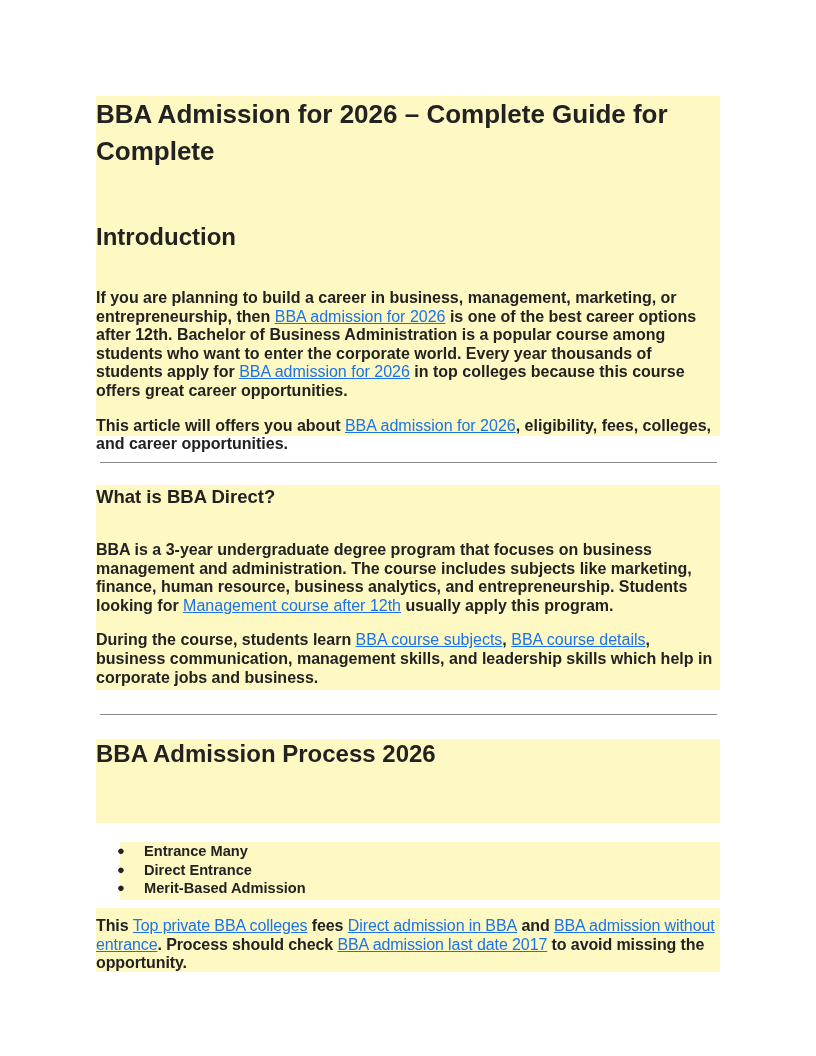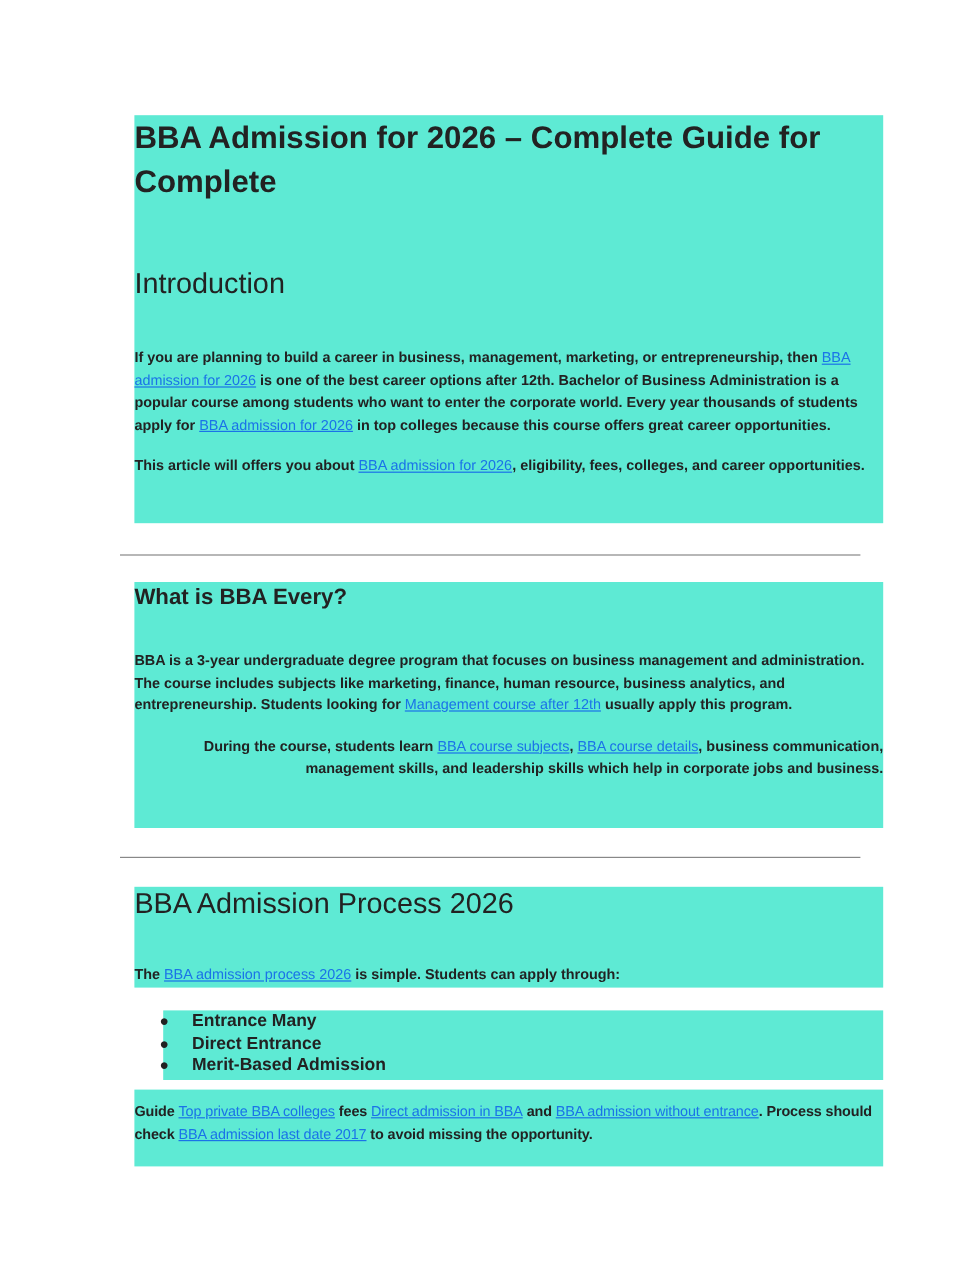--- a/index.html
+++ b/index.html
@@ -1,22 +1,22 @@
 <!DOCTYPE html>
 <html><head>
 <meta charset="utf-8">
 <style>
   html, body { margin: 0; padding: 0; background: #ffffff; }
   body { width: 816px; height: 1056px; position: relative; overflow: hidden;
          font-family: "Liberation Sans", sans-serif; color: #222222; }
-  .box { position: absolute; left: 96px; width: 624px; background: #5eead4; margin-left: 16px; }
+  .box { position: absolute; left: 96px; width: 624px; background: #fef9c3; }
   .h1 { font-size: 26px; font-weight: bold; line-height: 37px; margin: 0; color: #222; }
-  .h2 { font-size: 24px; font-weight: normal; line-height: 30px; margin: 0; color: #222; }
+  .h2 { font-size: 24px; font-weight: bold; line-height: 30px; margin: 0; color: #222; }
   .h3 { font-size: 18.5px; font-weight: bold; line-height: 24px; margin: 0; color: #222; }
-  .p { font-size: 12px; font-weight: bold; line-height: 18.6px; margin: 0; color: #222; }
+  .p { font-size: 16px; font-weight: bold; line-height: 18.6px; margin: 0; color: #222; }
   a.lnk { color: #1a73e8; font-weight: normal; text-decoration: underline; }
   .hr { position: absolute; left: 100px; width: 617px; height: 0; border-top: 1.5px solid #888888; }
   ul.list { margin: 0; padding: 0 0 0 48px; list-style: none; }
   ul.list li { font-size: 14.6px; font-weight: bold; line-height: 18.6px; position: relative; }
   ul.list li .bullet { position: absolute; left: -27px; top: 0; font-size: 13px; }
 </style>
 </head>
 <body>
 
 <div class="box" style="top:96px; height:340px;">
@@ -29,43 +29,40 @@
     <span>If you are planning to build a career in business, management, marketing, or entrepreneurship, then </span><a class="lnk" href="#">BBA admission for 2026</a><span> is one of the best career options after 12th. Bachelor of Business Administration is a popular course among students who want to enter the corporate world. Every year thousands of students apply for </span><a class="lnk" href="#">BBA admission for 2026</a><span> in top colleges because this course offers great career opportunities.</span>
   </p>
   <p class="p" style="margin-top:16px;">
     <span>This article will offers you about </span><a class="lnk" href="#">BBA admission for 2026</a><span>, eligibility, fees, colleges, and career opportunities.</span>
   </p>
 </div>
 
 <div class="hr" style="top:462px;"></div>
 
 <div class="box" style="top:485px; height:205px;">
-  <h3 class="h3" style="padding-top:0px;">What is BBA Every?</h3>
+  <h3 class="h3" style="padding-top:0px;">What is BBA Direct?</h3>
   <p class="p" style="margin-top:32px;">
     <span>BBA is a 3-year undergraduate degree program that focuses on business management and administration. The course includes subjects like marketing, finance, human resource, business analytics, and entrepreneurship. Students looking for </span><a class="lnk" href="#">Management course after 12th</a><span> usually apply this program.</span>
   </p>
-  <p class="p" style="margin-top:16px;text-align:right;">
+  <p class="p" style="margin-top:16px;">
     <span>During the course, students learn </span><a class="lnk" href="#">BBA course subjects</a><span>, </span><a class="lnk" href="#">BBA course details</a><span>, business communication, management skills, and leadership skills which help in corporate jobs and business.</span>
   </p>
 </div>
 
 <div class="hr" style="top:714px;"></div>
 
 <div class="box" style="top:739px; height:84px;">
   <h2 class="h2" style="padding-top:0px;">BBA Admission Process 2026</h2>
-  <p class="p" style="margin-top:34px;">
-    <span>The </span><a class="lnk" href="#">BBA admission process 2026</a><span> is simple. Students can apply through:</span>
-  </p>
 </div>
 
 <div class="box" style="top:842px; left:120px; width:600px; height:58px;">
   <ul class="list" style="padding-left:24px; padding-top:0px;">
     <li><span class="bullet">●</span><span>Entrance Many</span></li>
     <li><span class="bullet">●</span><span>Direct Entrance</span></li>
     <li><span class="bullet">●</span><span>Merit-Based Admission</span></li>
   </ul>
 </div>
 
 <div class="box" style="top:908px; height:64px;">
   <p class="p" style="margin-top:9px; letter-spacing:-0.1px;">
-    <span>Guide </span><a class="lnk" href="#">Top private BBA colleges</a><span> fees </span><a class="lnk" href="#">Direct admission in BBA</a><span> and </span><a class="lnk" href="#">BBA admission without entrance</a><span>. Process should check </span><a class="lnk" href="#">BBA admission last date 2017</a><span> to avoid missing the opportunity.</span>
+    <span>This </span><a class="lnk" href="#">Top private BBA colleges</a><span> fees </span><a class="lnk" href="#">Direct admission in BBA</a><span> and </span><a class="lnk" href="#">BBA admission without entrance</a><span>. Process should check </span><a class="lnk" href="#">BBA admission last date 2017</a><span> to avoid missing the opportunity.</span>
   </p>
 </div>
 
 </body></html>

